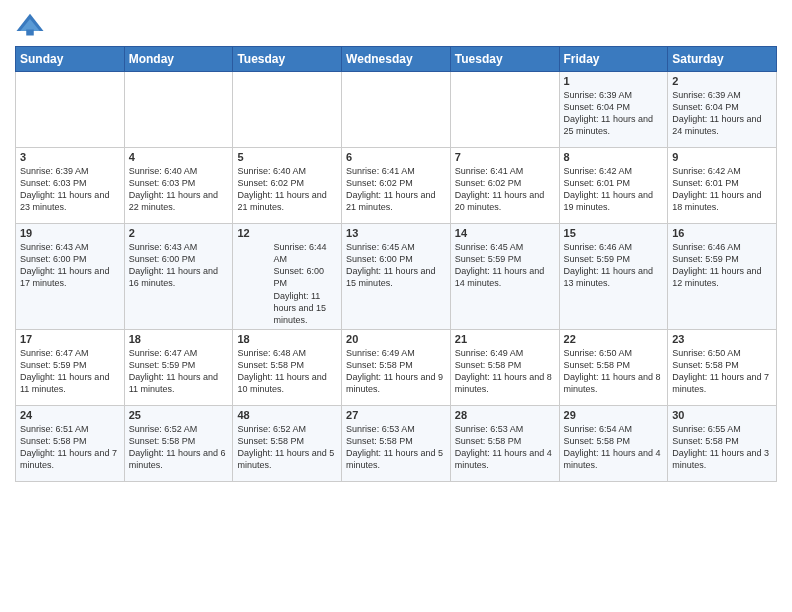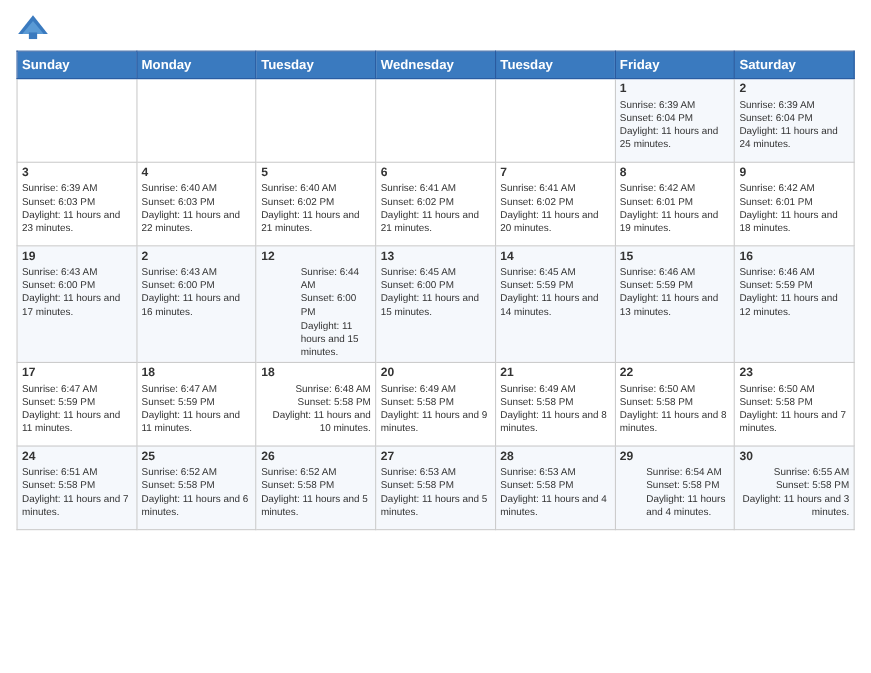--- a/index.html
+++ b/index.html
@@ -243,21 +243,21 @@
 Daylight: 11 hours and 11 minutes.</div>
           </td>
           <td>
             <span class="day-num">18</span>
             <div class="day-info" style="white-space: pre-line;">Sunrise: 6:47 AM
 Sunset: 5:59 PM
 Daylight: 11 hours and 11 minutes.</div>
           </td>
           <td>
             <span class="day-num">18</span>
-            <div class="day-info" style="white-space: pre-line; text-align: right;">Sunrise: 6:48 AM
+            <div class="day-info" style="white-space: pre-line;">Sunrise: 6:48 AM
 Sunset: 5:58 PM
 Daylight: 11 hours and 10 minutes.</div>
           </td>
           <td>
             <span class="day-num">20</span>
             <div class="day-info" style="white-space: pre-line;">Sunrise: 6:49 AM
 Sunset: 5:58 PM
 Daylight: 11 hours and 9 minutes.</div>
           </td>
           <td>
@@ -286,45 +286,45 @@
 Sunset: 5:58 PM
 Daylight: 11 hours and 7 minutes.</div>
           </td>
           <td>
             <span class="day-num">25</span>
             <div class="day-info" style="white-space: pre-line;">Sunrise: 6:52 AM
 Sunset: 5:58 PM
 Daylight: 11 hours and 6 minutes.</div>
           </td>
           <td>
-            <span class="day-num">26</span>
+            <span class="day-num">48</span>
             <div class="day-info" style="white-space: pre-line;">Sunrise: 6:52 AM
 Sunset: 5:58 PM
 Daylight: 11 hours and 5 minutes.</div>
           </td>
           <td>
             <span class="day-num">27</span>
             <div class="day-info" style="white-space: pre-line;">Sunrise: 6:53 AM
 Sunset: 5:58 PM
 Daylight: 11 hours and 5 minutes.</div>
           </td>
           <td>
             <span class="day-num">28</span>
             <div class="day-info" style="white-space: pre-line;">Sunrise: 6:53 AM
 Sunset: 5:58 PM
 Daylight: 11 hours and 4 minutes.</div>
           </td>
           <td>
             <span class="day-num">29</span>
-            <div class="day-info" style="white-space: pre-line; margin-left: 24px;">Sunrise: 6:54 AM
+            <div class="day-info" style="white-space: pre-line;">Sunrise: 6:54 AM
 Sunset: 5:58 PM
 Daylight: 11 hours and 4 minutes.</div>
           </td>
           <td>
             <span class="day-num">30</span>
-            <div class="day-info" style="white-space: pre-line; text-align: right;">Sunrise: 6:55 AM
+            <div class="day-info" style="white-space: pre-line;">Sunrise: 6:55 AM
 Sunset: 5:58 PM
 Daylight: 11 hours and 3 minutes.</div>
           </td>
         </tr>
       </tbody>
   </table>
 </div>
 
 </body></html>

